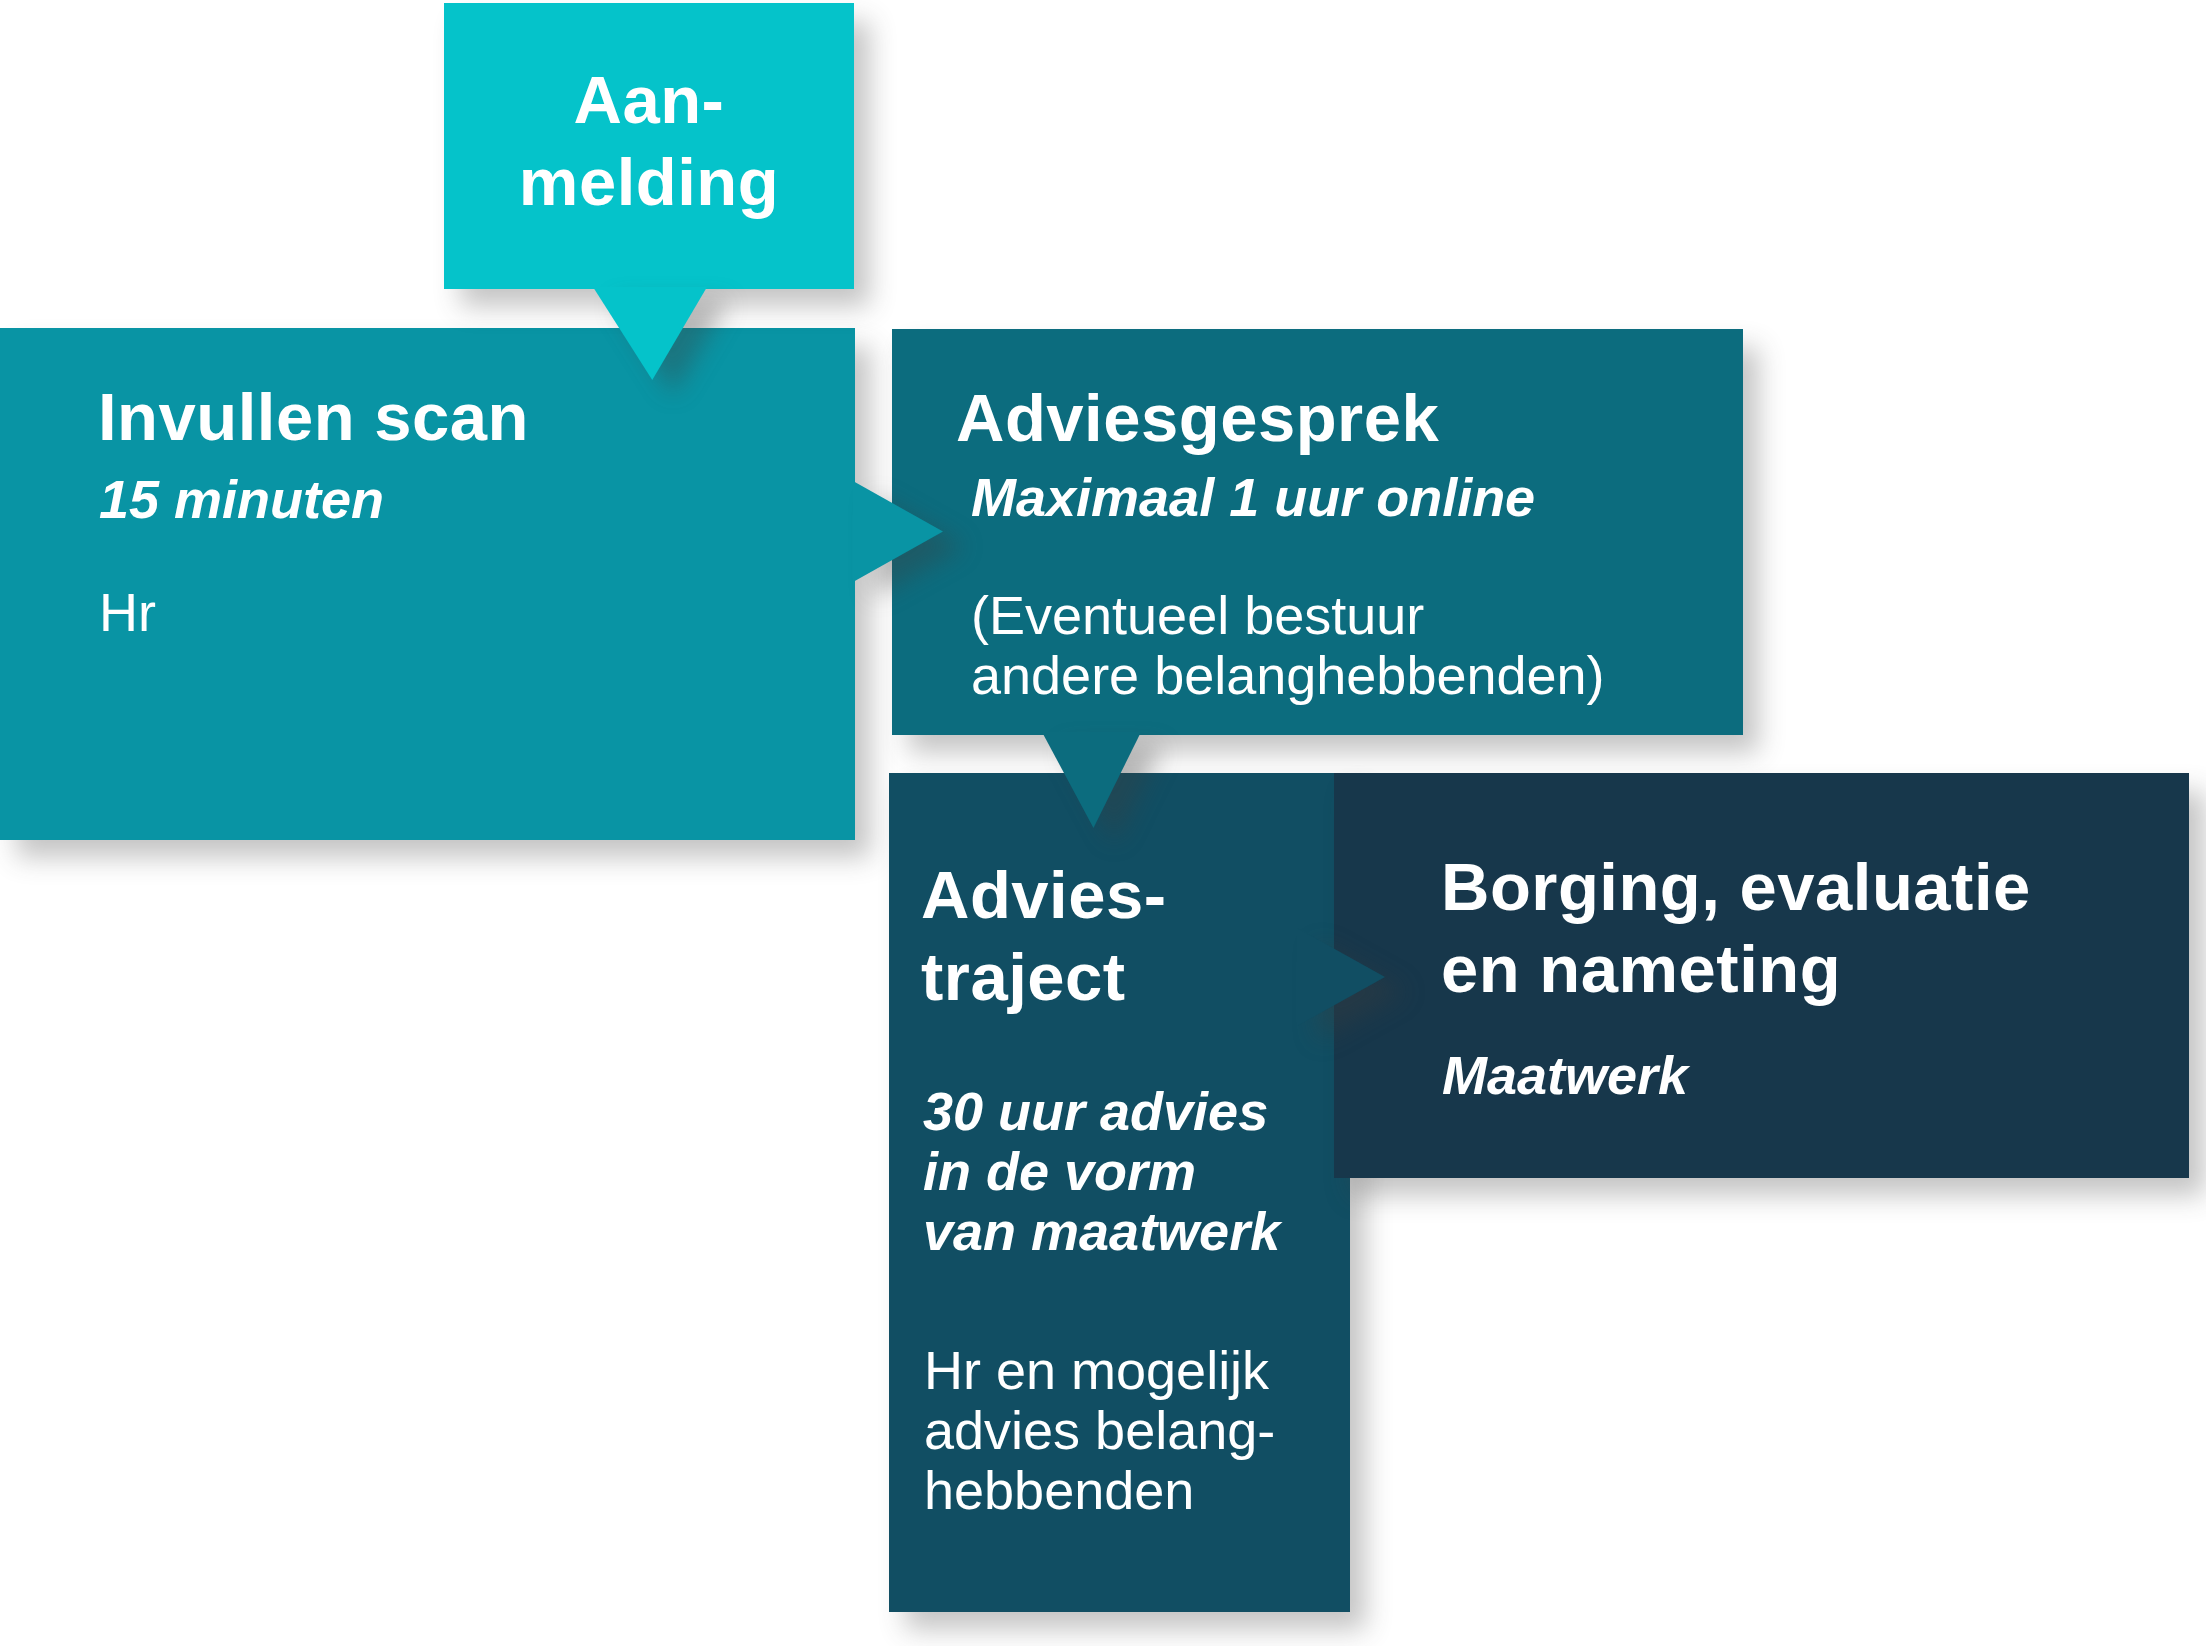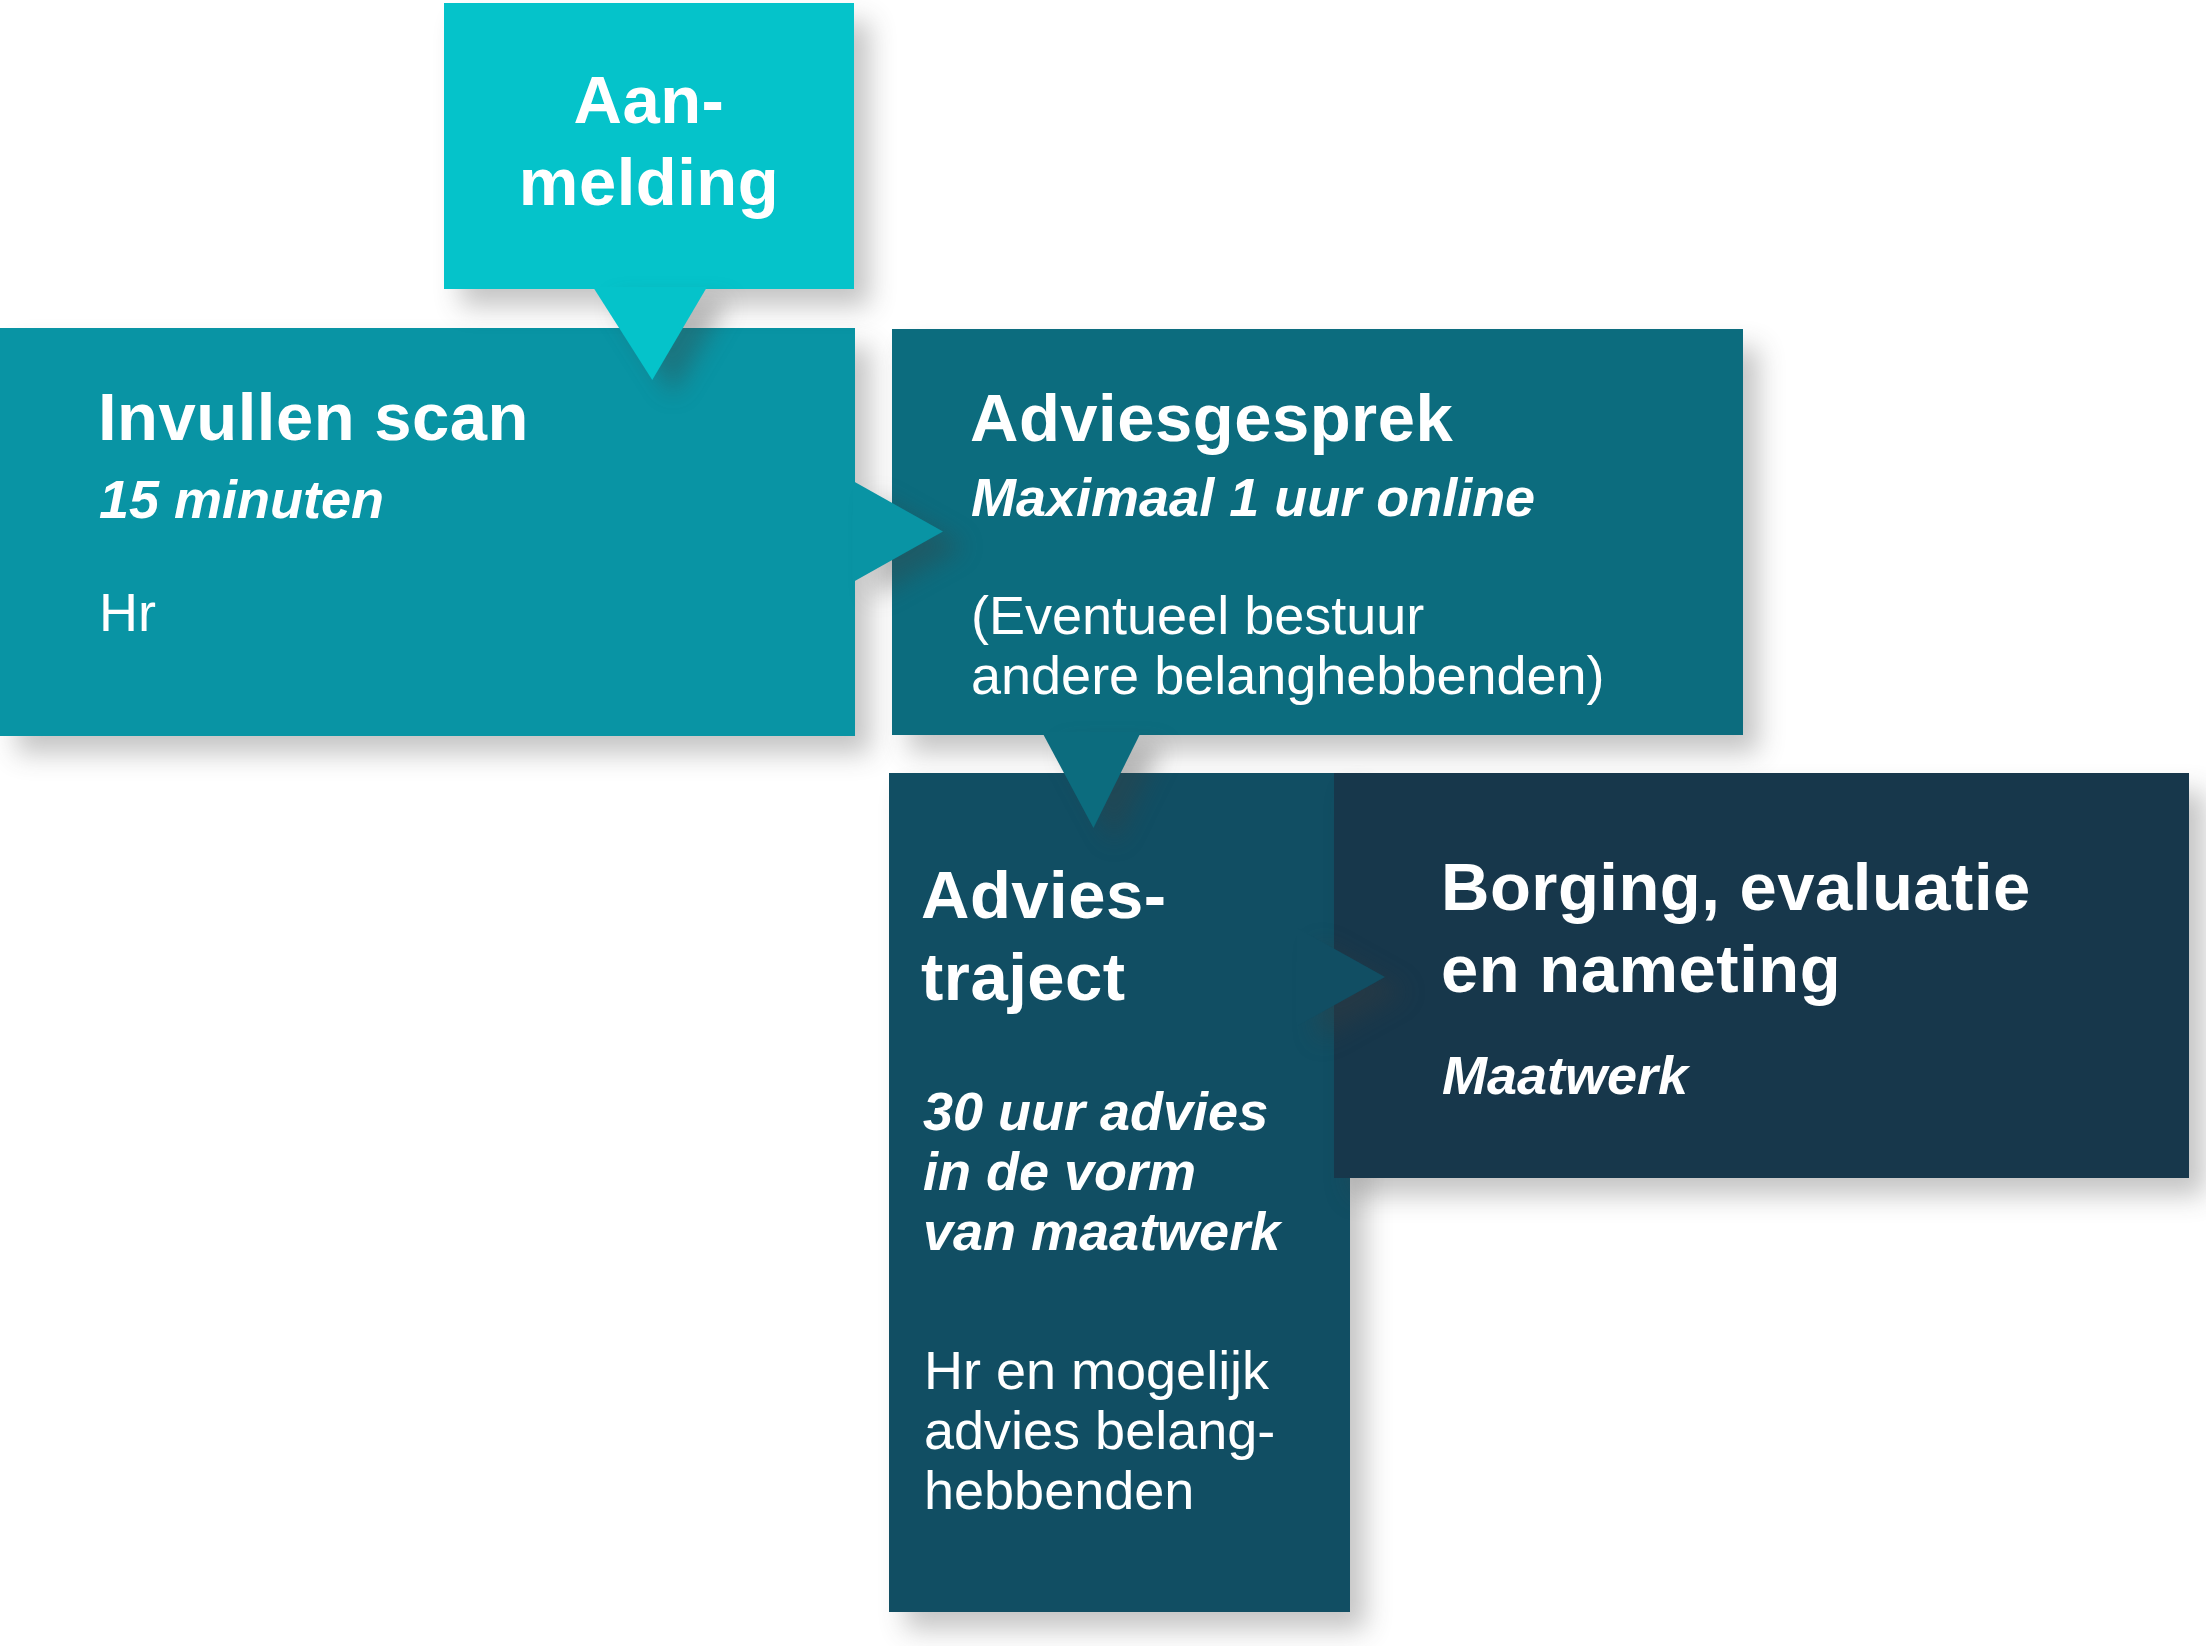--- a/index.html
+++ b/index.html
@@ -59,28 +59,28 @@
     font-weight: 400;
     line-height: 60px;
   }
   .center { text-align: center; }
 </style>
 </head>
 <body>
 
 <div id="canvas">
 
-  <div class="box bg-teal" style="left:0; top:336; width:855px; height:408px; left:0px; top:328px;text-align:center;">
+  <div class="box bg-teal" style="left:0; top:336; width:855px; height:512px; left:0px; top:328px;text-align:center;">
     <div class="txt t-title" style="left:98px; top:48px;">Invullen scan</div>
     <div class="txt t-sub" style="left:99px; top:141px;">15 minuten</div>
     <div class="txt t-body" style="left:99px; top:254px;">Hr</div>
   </div>
 
   <div class="box bg-darkteal" style="left:892px; top:329px; width:851px; height:406px;">
-    <div class="txt t-title" style="left:78px; top:48px;">Adviesgesprek</div>
+    <div class="txt t-title" style="left:64px; top:48px;">Adviesgesprek</div>
     <div class="txt t-sub" style="left:79px; top:138px;">Maximaal 1 uur online</div>
     <div class="txt t-body" style="left:79px; top:256px;">
       <span>(Eventueel bestuur</span><br>
       <span>andere belanghebbenden)</span>
     </div>
   </div>
 
   <div class="box bg-deepteal" style="left:889px; top:773px; width:461px; height:839px;">
     <div class="txt t-title" style="left:32px; top:81px;">
       <span>Advies-</span><br>

